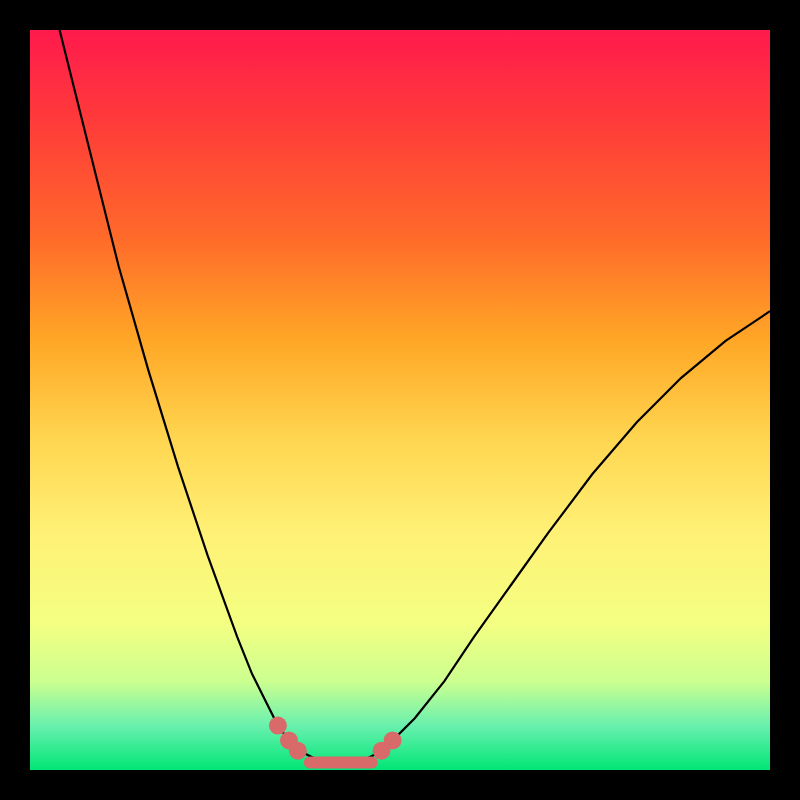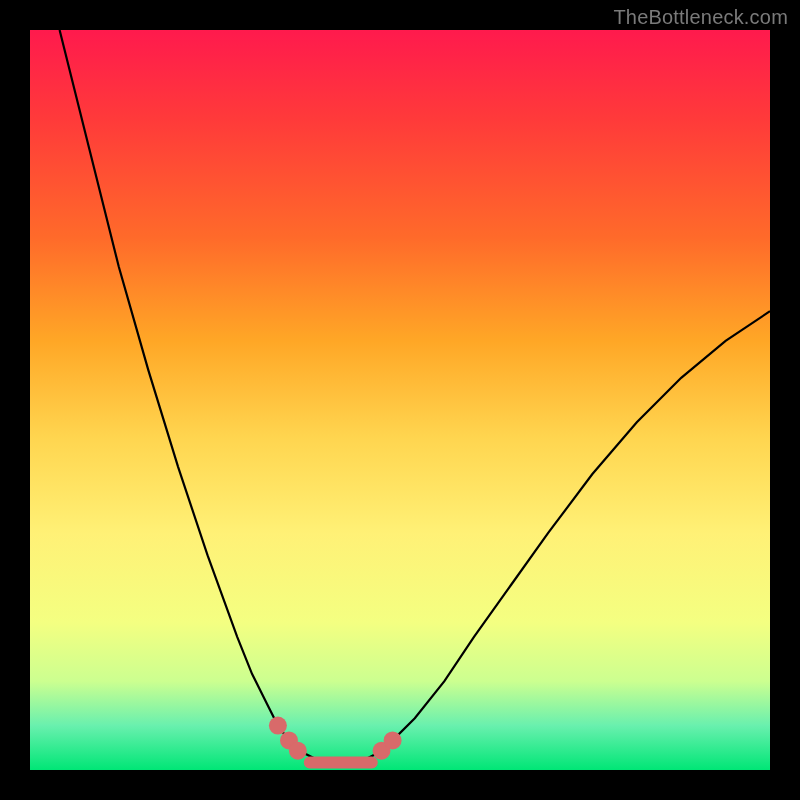--- a/index.html
+++ b/index.html
@@ -62,21 +62,20 @@
     stroke: none;
   }
   .bottom-band {
     fill: #d86a6a;
   }
 </style>
 </head>
 <body>
 
 <div class="frame">
-  <div class="watermark">TheBottleneck.com</div>
 
   <div class="plot-area">
     <svg class="overlay" viewBox="0 0 740 740">
       <g>
           <path d="M29.6 0.0 L59.2 118.4 L88.8 236.8 L118.4 340.4 L148.0 436.6 L177.6 525.4 L207.2 606.8 L222.0 643.8 L236.8 673.4 L247.9 695.6 L259.0 710.4 L259.0 710.4 L273.8 723.0 L288.6 730.4 L303.4 734.1 L318.2 734.1 L333.0 730.4 L347.8 723.0 L362.6 710.4 L362.6 710.4 L384.8 688.2 L414.4 651.2 L444.0 606.8 L481.0 555.0 L518.0 503.2 L562.4 444.0 L606.8 392.2 L651.2 347.8 L695.6 310.8 L740.0 281.2" class="curve"></path>
         </g>
       <g>
           <rect x="273.8" y="726.6" width="73.99999999999994" height="12" rx="6" class="bottom-band"></rect>
           <circle cx="247.9" cy="695.6" r="9" class="marker"></circle>
           <circle cx="259" cy="710.4" r="9" class="marker"></circle>

